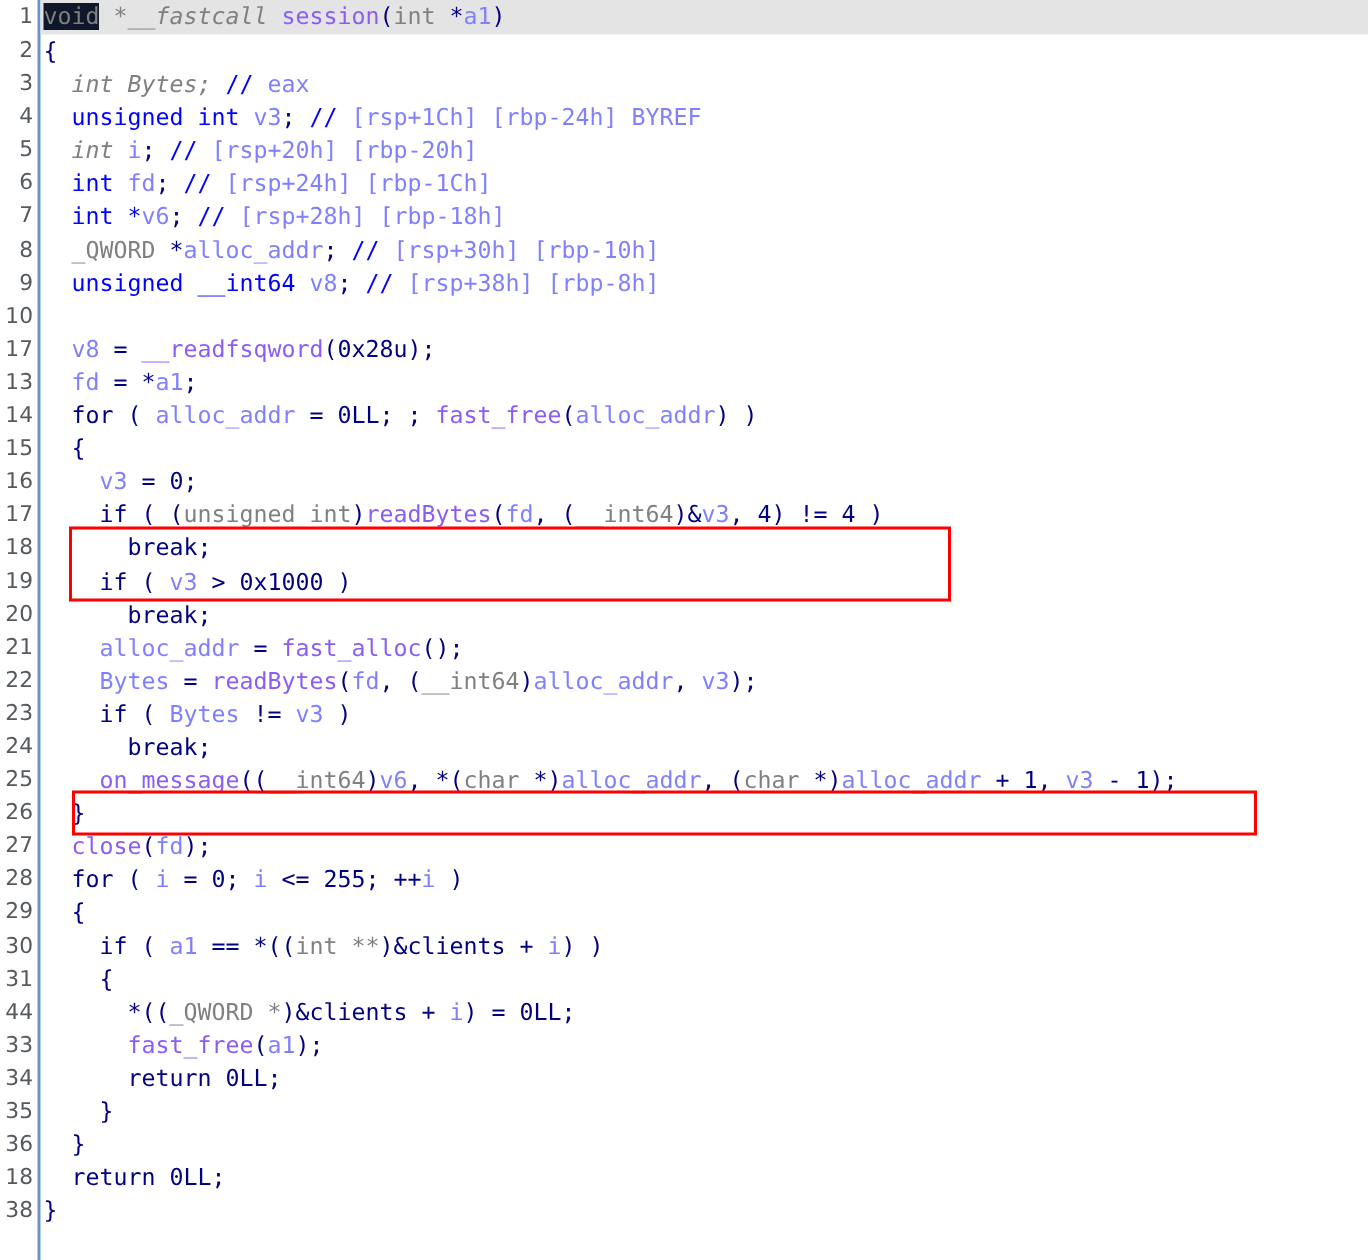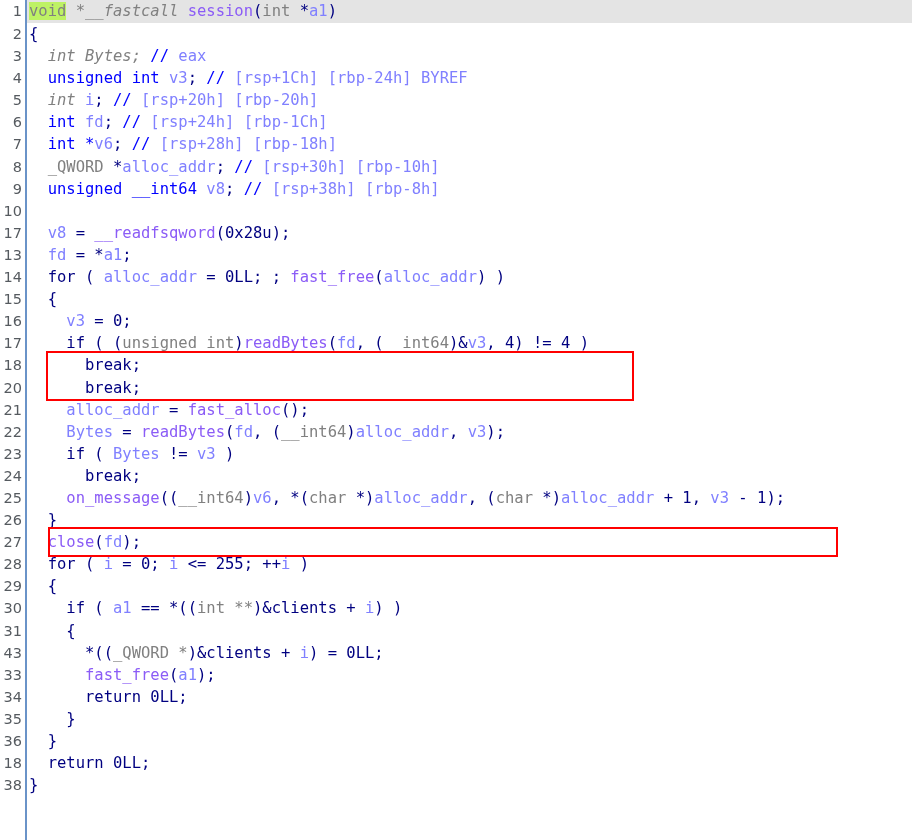--- a/index.html
+++ b/index.html
@@ -95,21 +95,21 @@
   .cmt { color: #0000ff; }                        
   .cmtx{ color: #8080ff; }                        
   .var { color: #8080ff; }                        
   .fn  { color: #8b5cf6; }                        
   .pun { color: #000080; }                        
   .num { color: #000080; text-align: right; }                        
   .glb { color: #000080; font-weight: normal; }
   .dim { color: #808080; font-style: italic; }
 
   .hl-void {
-    background: #bef264;
+    background: #0f172a;
     color: #808080;
   }
 
   
   .annot-rect {
     position: absolute;
     border: 2px solid #ff0000;
     box-sizing: border-box;
     z-index: 6;
     pointer-events: none;
@@ -207,20 +207,24 @@
     <div class="line">
       <span class="lineno">17</span>
       <span class="codetext"><span class="pun">    if ( (</span><span class="typ">unsigned int</span><span class="pun">)</span><span class="fn">readBytes</span><span class="pun">(</span><span class="var">fd</span><span class="pun">, (</span><span class="typ">__int64</span><span class="pun">)&amp;</span><span class="var">v3</span><span class="pun">, </span><span class="num">4</span><span class="pun">) != </span><span class="num">4</span><span class="pun"> )</span></span>
     </div>
 
     <div class="line">
       <span class="lineno">18</span>
       <span class="codetext"><span class="pun">      break;</span></span>
     </div>
 
+    <div class="line">
+      <span class="lineno">19</span>
+      <span class="codetext"><span class="pun">    if ( </span><span class="var">v3</span><span class="pun"> &gt; </span><span class="num">0x1000</span><span class="pun"> )</span></span>
+    </div>
 
     <div class="line">
       <span class="lineno">20</span>
       <span class="codetext"><span class="pun">      break;</span></span>
     </div>
 
     <div class="line">
       <span class="lineno">21</span>
       <span class="codetext"><span class="var">    alloc_addr</span><span class="pun"> = </span><span class="fn">fast_alloc</span><span class="pun">();</span></span>
     </div>
@@ -269,21 +273,21 @@
       <span class="lineno">30</span>
       <span class="codetext"><span class="pun">    if ( </span><span class="var">a1</span><span class="pun"> == *((</span><span class="typ">int **</span><span class="pun">)&amp;</span><span class="glb">clients</span><span class="pun"> + </span><span class="var">i</span><span class="pun">) )</span></span>
     </div>
 
     <div class="line">
       <span class="lineno">31</span>
       <span class="codetext"><span class="pun">    {</span></span>
     </div>
 
     <div class="line">
-      <span class="lineno">43</span>
+      <span class="lineno">44</span>
       <span class="codetext"><span class="pun">      *((</span><span class="typ">_QWORD *</span><span class="pun">)&amp;</span><span class="glb">clients</span><span class="pun"> + </span><span class="var">i</span><span class="pun">) = </span><span class="num">0LL</span><span class="pun">;</span></span>
     </div>
 
     <div class="line">
       <span class="lineno">33</span>
       <span class="codetext"><span class="pun">      </span><span class="fn">fast_free</span><span class="pun">(</span><span class="var">a1</span><span class="pun">);</span></span>
     </div>
 
     <div class="line">
       <span class="lineno">34</span>

